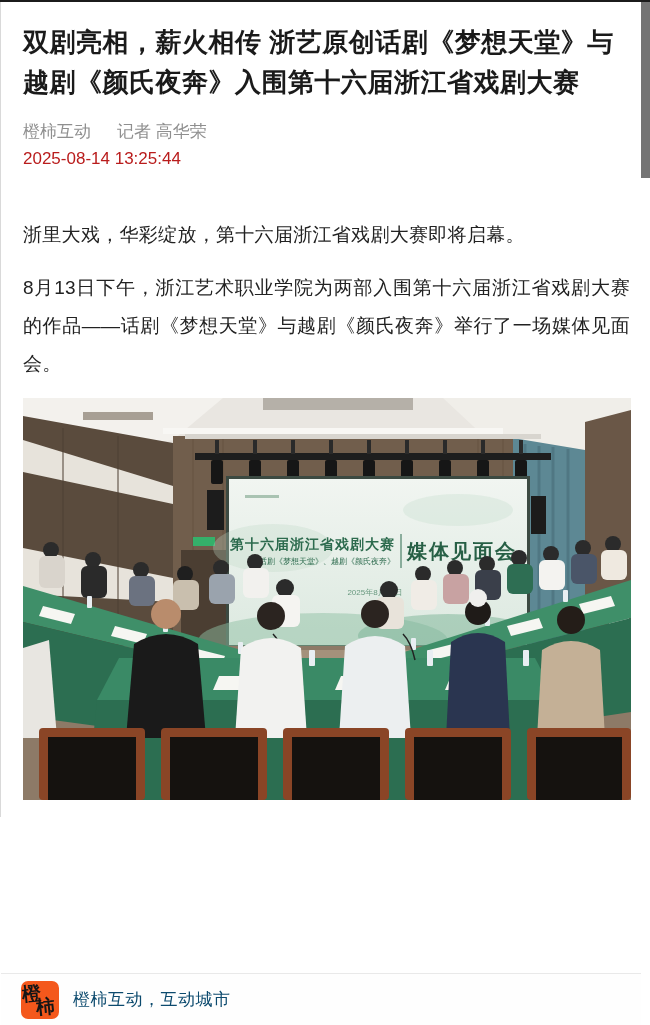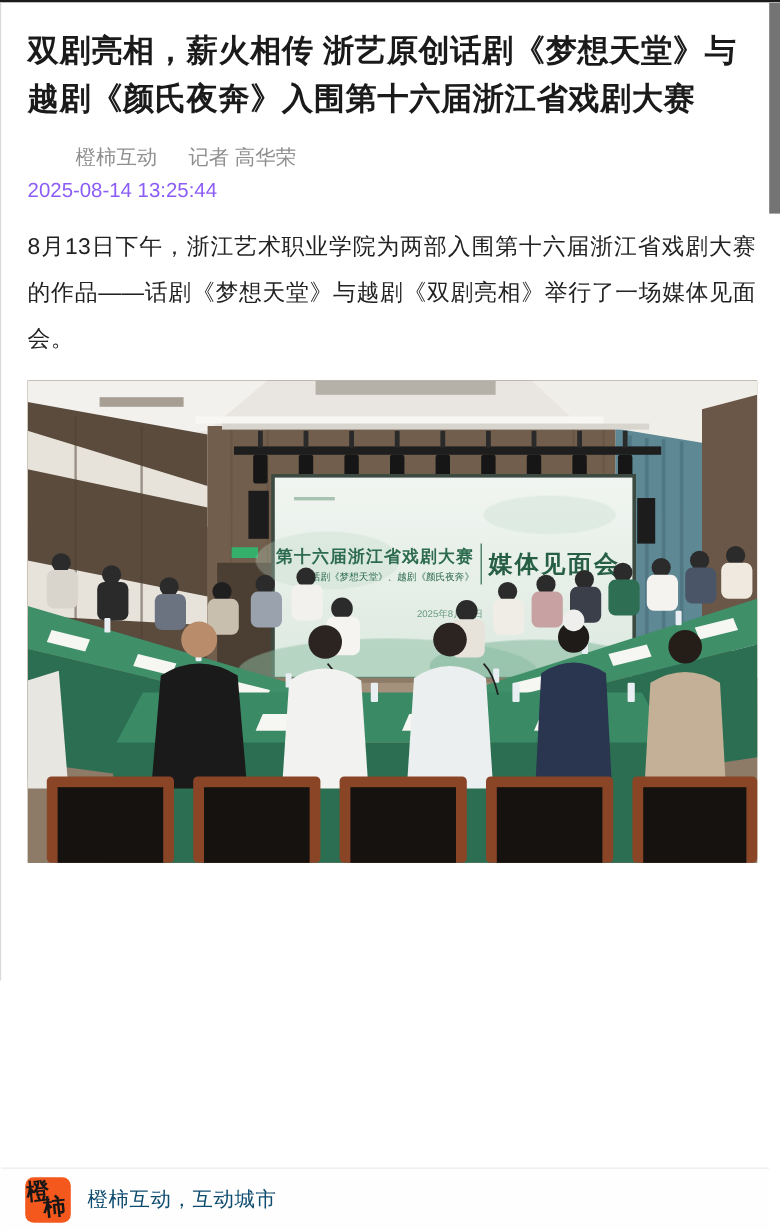--- a/index.html
+++ b/index.html
@@ -15,23 +15,23 @@
     position:absolute;left:0;top:0;width:650px;height:815px;
     border-left:1px solid #d9d9d9;box-sizing:border-box;
     background:#ffffff;
   }
   .content{padding:20px 20px 0 22px;}
   h1.article-title{
     margin:0 0 16px 0;
     font-size:26px;line-height:40px;font-weight:700;color:#1a1a1a;
     letter-spacing:.5px;
   }
-  .meta{color:#8f8f8f;font-size:17px;line-height:27px;margin-left:40px;}
+  .meta{color:#8f8f8f;font-size:17px;line-height:27px;}
   .meta .src{margin-right:26px;}
-  .meta-date{color:#8b5cf6;font-size:17px;line-height:27px;margin-bottom:16px;}
+  .meta-date{color:#b91c1c;font-size:17px;line-height:27px;margin-bottom:44px;}
   .body-text p{
     margin:0 0 15px 0;
     font-size:19px;line-height:38px;color:#222222;
     letter-spacing:.3px;
     text-align:justify;
   }
   .photo-wrap{
     margin:14px 0 0 0;width:608px;height:402px;position:relative;
     background:#8d7a67;overflow:hidden;
   }
@@ -74,21 +74,22 @@
   <div class="content">
 
     <h1 class="article-title">双剧亮相，薪火相传 浙艺原创话剧《梦想天堂》与越剧《颜氏夜奔》入围第十六届浙江省戏剧大赛</h1>
 
     <div class="meta">
       <span class="src">橙柿互动</span><span>记者 高华荣</span>
     </div>
     <div class="meta-date">2025-08-14 13:25:44</div>
 
     <div class="body-text">
-      <p>8月13日下午，浙江艺术职业学院为两部入围第十六届浙江省戏剧大赛的作品——话剧《梦想天堂》与越剧《双剧亮相》举行了一场媒体见面会。</p>
+      <p>浙里大戏，华彩绽放，第十六届浙江省戏剧大赛即将启幕。</p>
+      <p>8月13日下午，浙江艺术职业学院为两部入围第十六届浙江省戏剧大赛的作品——话剧《梦想天堂》与越剧《颜氏夜奔》举行了一场媒体见面会。</p>
     </div>
 
     <div class="photo-wrap">
       <svg width="608" height="402" viewBox="0 0 608 402" xmlns="http://www.w3.org/2000/svg">
 
         <rect x="0" y="0" width="608" height="122" fill="#e9e6e1"></rect>
         <polygon points="0,0 200,0 150,42 0,58" fill="#f3f1ed"></polygon>
         <polygon points="420,0 608,0 608,62 465,42" fill="#f0eee9"></polygon>
         <rect x="240" y="0" width="150" height="12" fill="#b5b0a8"></rect>
         <rect x="60" y="14" width="70" height="8" fill="#a79f94"></rect>

